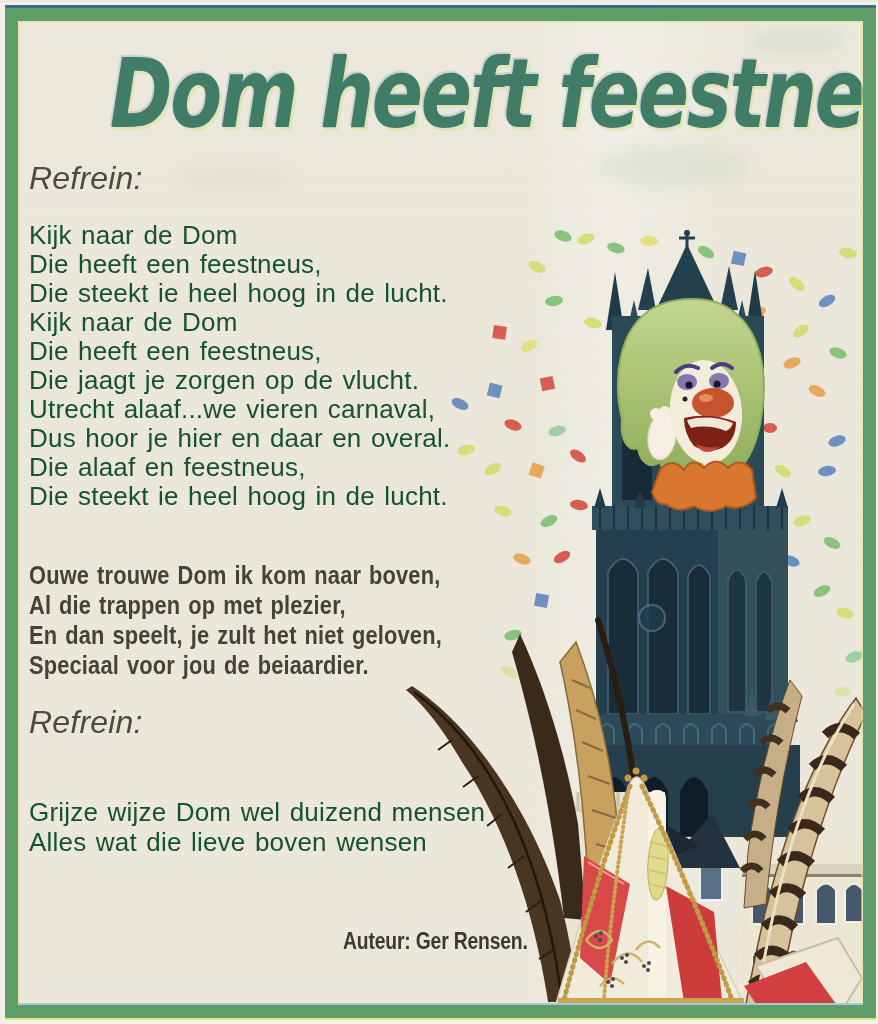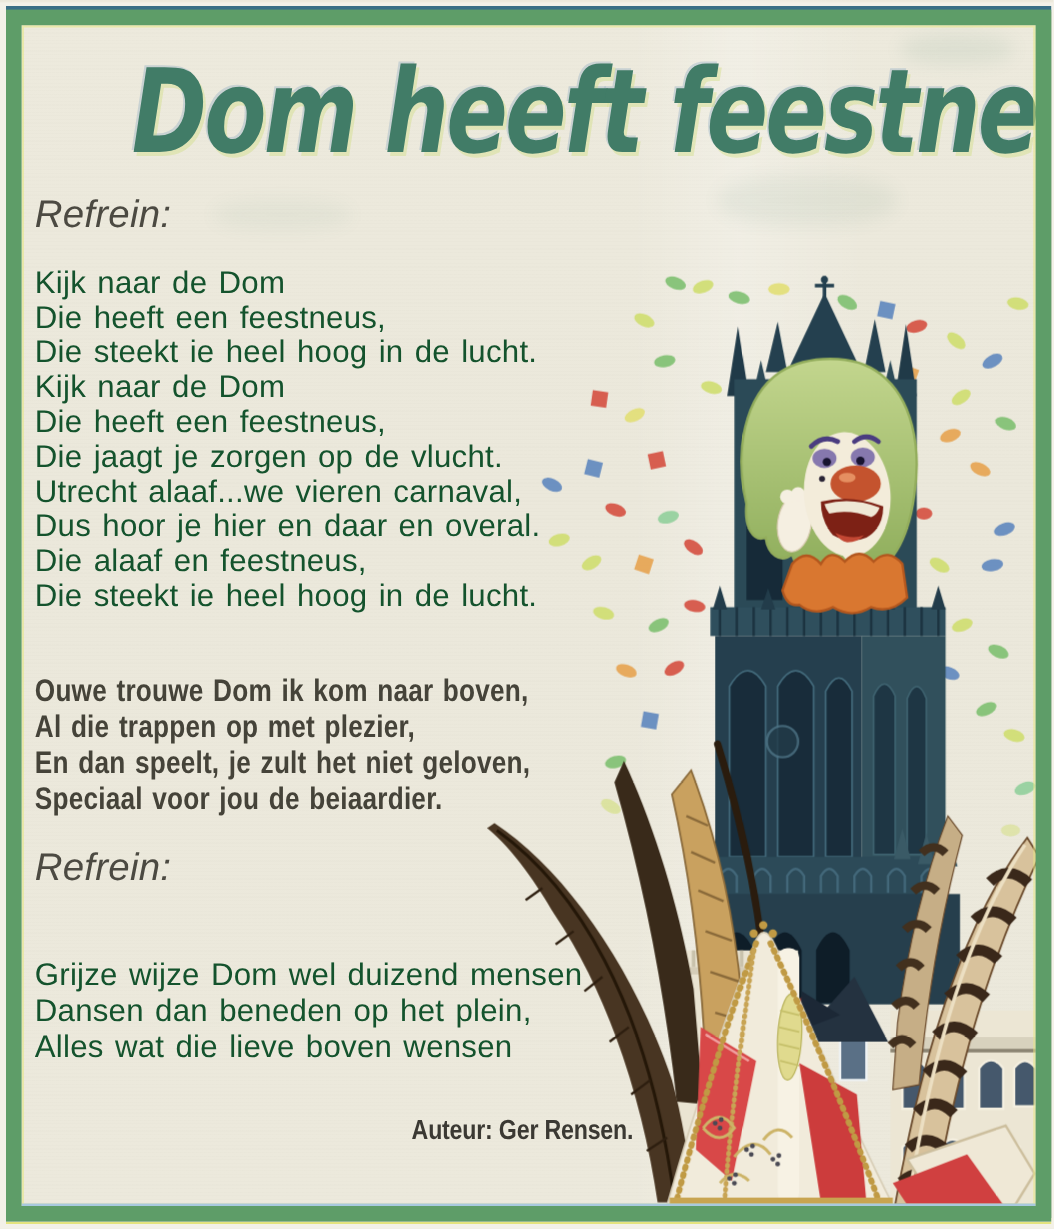--- a/index.html
+++ b/index.html
@@ -104,21 +104,20 @@
     <div class="line">Ouwe trouwe Dom ik kom naar boven,</div>
     <div class="line">Al die trappen op met plezier,</div>
     <div class="line">En dan speelt, je zult het niet geloven,</div>
     <div class="line">Speciaal voor jou de beiaardier.</div>
   </div>
 
   <div class="label label-refrain-2">Refrein:</div>
 
   <div class="verse verse-final">
     <div class="line">Grijze wijze Dom wel duizend mensen</div>
-    <div class="line">Dansen dan beneden op het plein,</div>
     <div class="line">Alles wat die lieve boven wensen</div>
   </div>
 
   <div class="author">Auteur: Ger Rensen.</div>
 
   <svg class="illustration" width="463" height="776" viewBox="400 228 463 776" role="img" aria-label="Utrecht Dom tower wearing a clown face with green hair and red party nose, surrounded by confetti, with pheasant feathers and a white-and-red carnival prince hat in front of canal houses">
     <defs>
       <linearGradient id="hairG" x1="0" y1="0" x2="0" y2="1">
         <stop offset="0" stop-color="#c3d68e"></stop>
           <stop offset="1" stop-color="#8fae5c"></stop>

